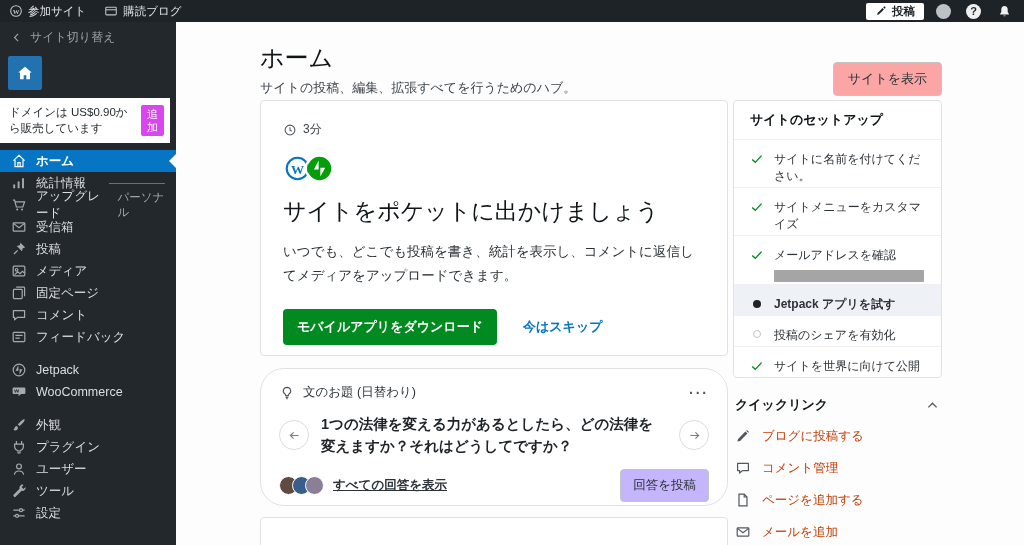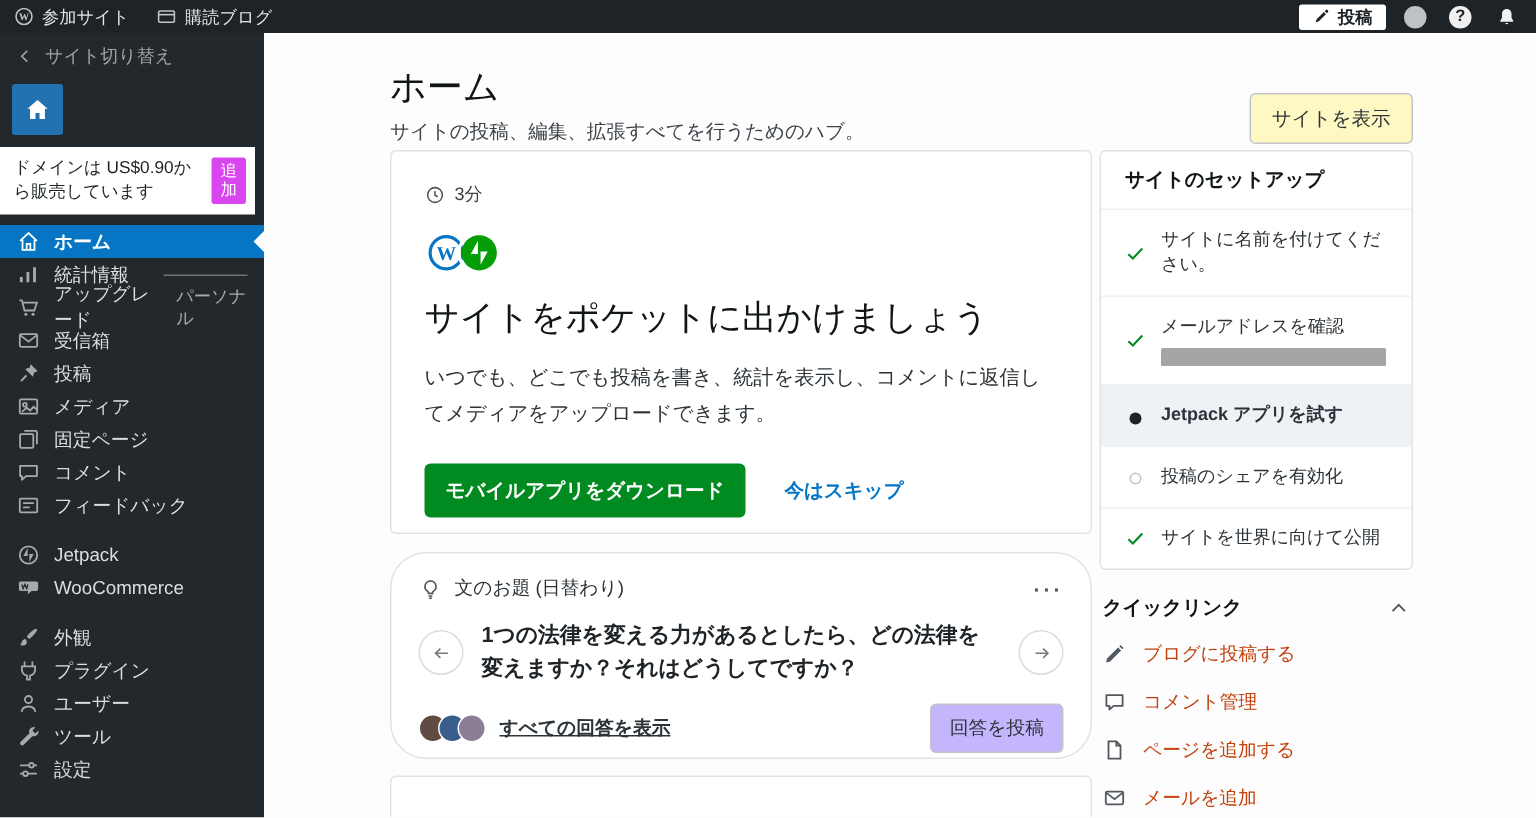--- a/index.html
+++ b/index.html
@@ -39,21 +39,21 @@
   .nav-item.active .ic { color:#fff; }
   .nav-item.active::after { content:""; position:absolute; right:0; top:50%; transform:translateY(-50%); border:7px solid transparent; border-right-color:#fdfdfd; }
   .nav-gap { height:11px; }
   .nav-right { margin-left:auto; color:#a7aaad; font-size:11.5px; font-weight:normal; }
   .stats-redact { margin-left:auto; width:56px; height:1px; background:#6c7176; }
 
   
   .content { position:absolute; left:176px; top:22px; width:848px; height:523px; background:#fdfdfd; overflow:hidden; }
   .page-title { position:absolute; left:84px; top:20px; font-family:"Liberation Serif","DejaVu Serif",serif; font-size:24px; font-weight:500; color:#101517; }
   .page-subtitle { position:absolute; left:84px; top:57px; font-size:13px; color:#3c434a;text-align:center; }
-  .view-site-btn { position:absolute; right:82px; top:40px; background:#fef9c3; border:1px solid #c3c4c7; border-radius:4px; padding:7px 14px; font-size:13px; color:#2c3338; cursor:pointer; font-family:inherit; }
+  .view-site-btn { position:absolute; right:82px; top:40px; background:#fca5a5; border:1px solid #c3c4c7; border-radius:4px; padding:7px 14px; font-size:13px; color:#2c3338; cursor:pointer; font-family:inherit; }
 
   .card { position:absolute; background:#fff; border:1px solid #e0e2e4; border-radius:4px; }
   .card1 { left:84px; top:78px; width:468px; height:256px; padding:20px 22px; }
   .meta-row { display:flex; align-items:center; gap:6px; color:#3c434a; font-size:12px; }
   .meta-row .ic { width:14px; height:14px; color:#50575e; }
   .logo-row { display:flex; margin-top:16px; }
   .logo-badge { width:29px; height:29px; border-radius:50%; border:2px solid #fff; }
   .logo-badge + .logo-badge { margin-left:-7px; }
   .card1-heading { margin-top:13px; font-family:"Liberation Serif","DejaVu Serif",serif; font-size:23px; font-weight:400; color:#101517; }
   .card1-body { margin-top:13px; font-size:13.5px; line-height:1.8; color:#2c3338; max-width:440px; }
@@ -75,21 +75,21 @@
   .avatar-sm + .avatar-sm { margin-left:-6px; }
   .a1 { background:#5f4b41; } .a2 { background:#3a5e8c; } .a3 { background:#8a7f96; }
   .view-answers { font-size:12.5px; color:#2c3338; text-decoration:underline; font-weight:bold; cursor:pointer; }
   .respond-btn { margin-left:auto; background:#c4b5fd; border:1px solid #c3c4c7; border-radius:4px; padding:7px 12px; font-size:12.5px; color:#2c3338; cursor:pointer; font-family:inherit; }
 
   .card3 { left:84px; top:495px; width:468px; height:80px; }
 
   
   .setup-card { left:557px; top:78px; width:209px; }
   .setup-title { padding:10px 16px; font-size:13px; font-weight:bold; color:#101517; border-bottom:1px solid #f0f0f1; }
-  .setup-row { display:flex; align-items:center; gap:10px; padding:11px 16px 12px 16px; border-bottom:1px solid #f0f0f1; font-size:12px; color:#2c3338; cursor:pointer; }
+  .setup-row { display:flex; align-items:flex-start; gap:10px; padding:11px 16px 2px 16px; border-bottom:1px solid #f0f0f1; font-size:12px; color:#2c3338; cursor:pointer; }
   .setup-row:last-child { border-bottom:none; }
   .setup-row .ic { width:14px; height:14px; margin-top:1px; }
   .check { color:#008a20; }
   .setup-row.current { background:#eef2f7; font-weight:bold; }
   .dot { width:8px; height:8px; border-radius:50%; background:#1d2327; margin:4px 3px 0 3px; flex:none; }
   .circle-todo { width:8px; height:8px; border-radius:50%; border:1.5px solid #c3c4c7; margin:3px 3px 0 3px; flex:none; }
   .email-redacted { width:150px; height:12px; background:#a5a5a5; border-radius:1px; margin-top:6px; }
 
   .quicklinks { position:absolute; left:557px; top:368px; width:209px; }
   .ql-head { display:flex; align-items:center; font-size:13px; font-weight:bold; color:#101517; padding:6px 2px; }
@@ -401,39 +401,47 @@
           </svg>
         </span>
       <span>サイトに名前を付けてください。</span>
     </div>
     <div class="setup-row">
       <span class="ic check">
           <svg viewBox="0 0 20 20" fill="none" stroke="currentColor" stroke-width="2">
             <path d="M3.2 10.6l4.3 4.2 9-9.6"></path>
           </svg>
         </span>
-      <span>
-        <span>メールアドレスを確認</span>
-        <span class="email-redacted" style="display:block;"></span>
-      </span>
-    </div>
-    <div class="setup-row current">
-      <span class="dot"></span>
-      <span>Jetpack アプリを試す</span>
-    </div>
-    <div class="setup-row">
-      <span class="circle-todo"></span>
-      <span>投稿のシェアを有効化</span>
+      <span>サイトメニューをカスタマイズ</span>
     </div>
     <div class="setup-row">
       <span class="ic check">
           <svg viewBox="0 0 20 20" fill="none" stroke="currentColor" stroke-width="2">
             <path d="M3.2 10.6l4.3 4.2 9-9.6"></path>
           </svg>
         </span>
+      <span>
+        <span>メールアドレスを確認</span>
+        <span class="email-redacted" style="display:block;"></span>
+      </span>
+    </div>
+    <div class="setup-row current">
+      <span class="dot"></span>
+      <span>Jetpack アプリを試す</span>
+    </div>
+    <div class="setup-row">
+      <span class="circle-todo"></span>
+      <span>投稿のシェアを有効化</span>
+    </div>
+    <div class="setup-row">
+      <span class="ic check">
+          <svg viewBox="0 0 20 20" fill="none" stroke="currentColor" stroke-width="2">
+            <path d="M3.2 10.6l4.3 4.2 9-9.6"></path>
+          </svg>
+        </span>
       <span>サイトを世界に向けて公開</span>
     </div>
   </section>
 
   <section class="quicklinks">
     <div class="ql-head">
       <span>クイックリンク</span>
       <span class="ic">
         <svg viewBox="0 0 20 20" fill="none" stroke="currentColor" stroke-width="1.7">
             <path d="M4.5 12.5L10 7l5.5 5.5"></path>

